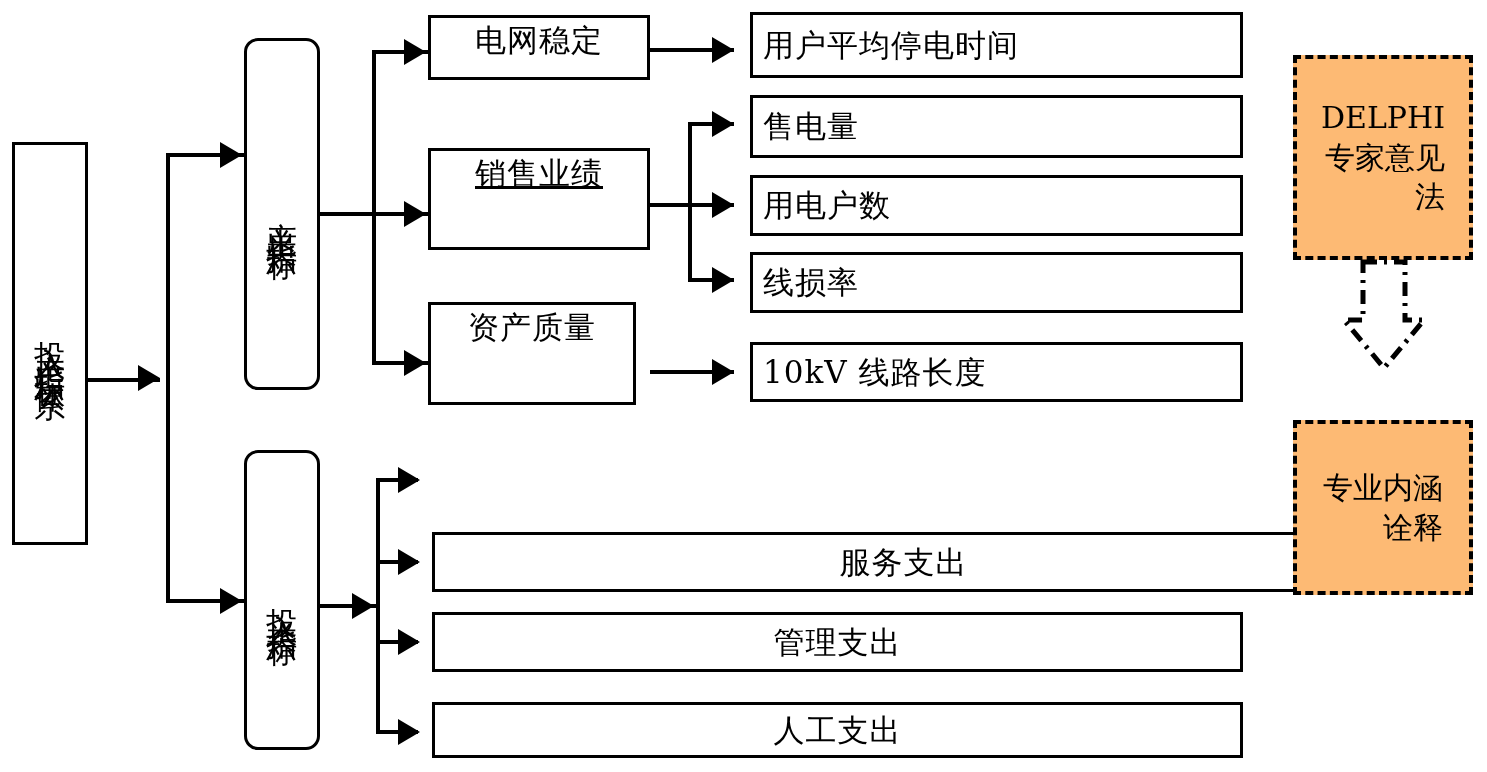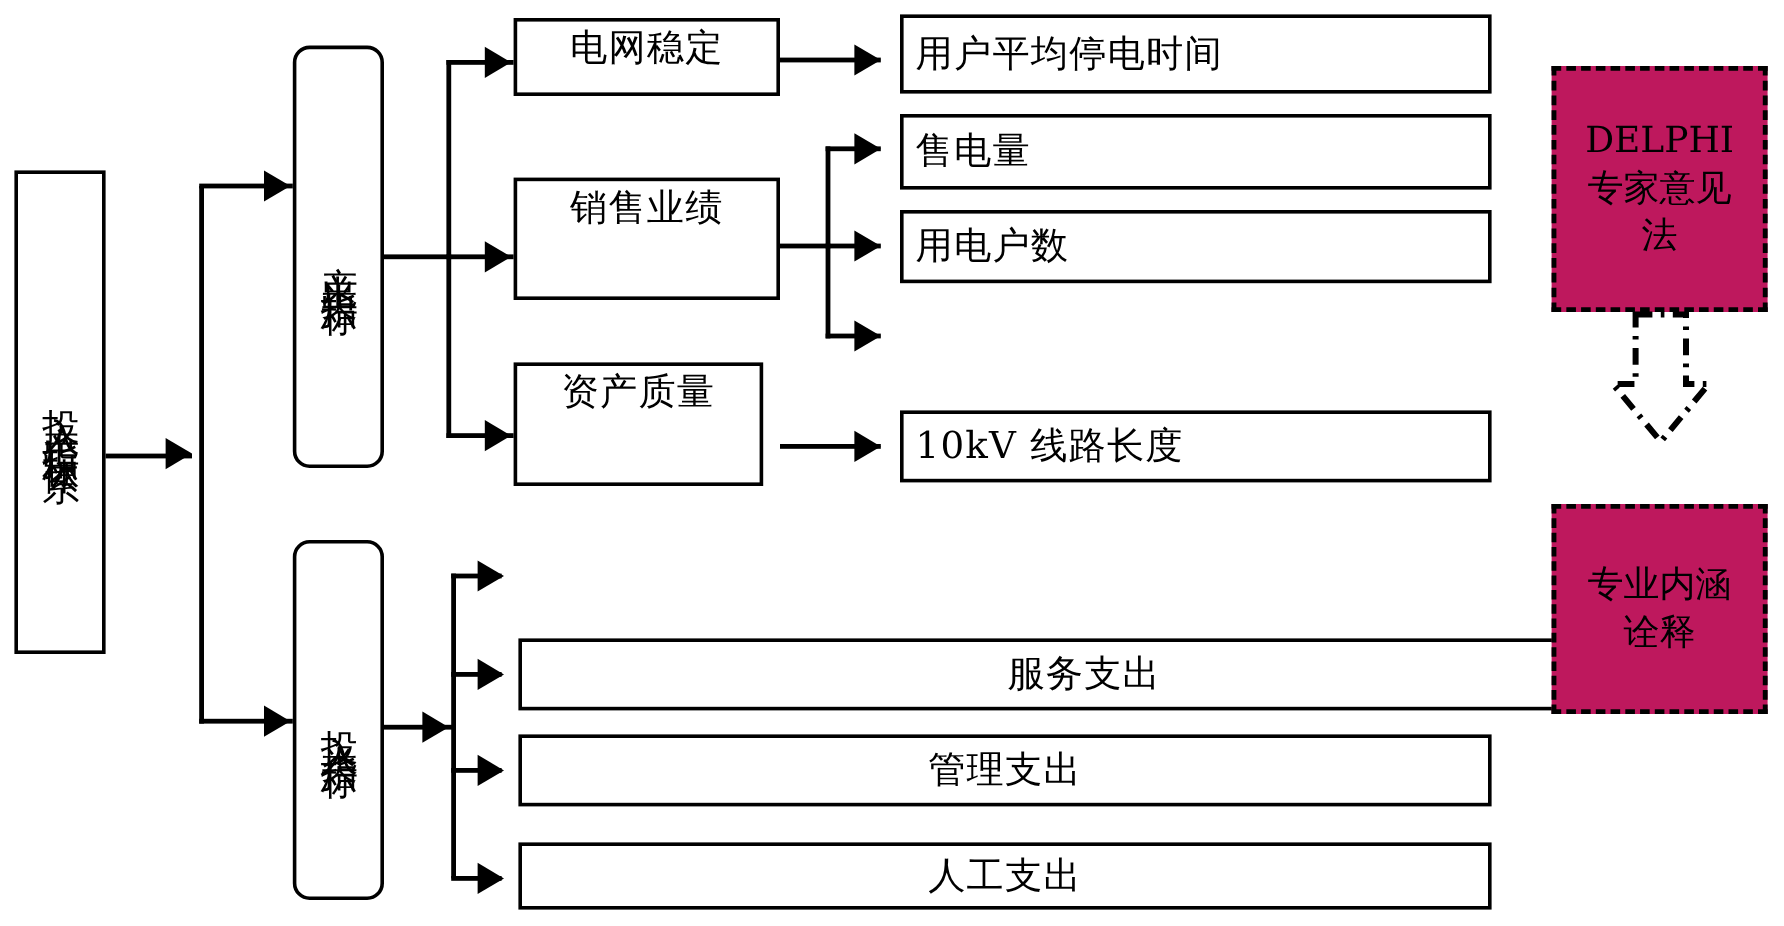--- a/index.html
+++ b/index.html
@@ -10,22 +10,22 @@
        display:flex;align-items:center;justify-content:center;color:#000;}
   .box.rounded{border-radius:14px;}
   .box .t{font-size:31px;line-height:1.05;letter-spacing:1px;white-space:nowrap;}
   .box.vert{writing-mode:vertical-rl;text-orientation:upright;}
   .box.vert .t{writing-mode:vertical-rl;text-orientation:upright;letter-spacing:7px;white-space:nowrap;}
   .box.topalign{align-items:flex-start;}
   .box.topalign .t{padding-top:6px;}
   .box.leftalign{justify-content:flex-start;}
   .box.leftalign .t{padding-left:10px;}
 
-  .dashbox{position:absolute;box-sizing:border-box;border:4px dashed #000;background:#be185d;
-           display:flex;align-items:center;justify-content:center;text-align:center;color:#000;}
+  .dashbox{position:absolute;box-sizing:border-box;border:4px dashed #000;background:#fdba74;
+           display:flex;align-items:center;justify-content:center;text-align:right;color:#000;}
   .dashbox .t{font-size:30px;line-height:1.32;letter-spacing:0px;}
 
   
   .hline{position:absolute;background:#000;height:4px;}
   .vline{position:absolute;background:#000;width:4px;}
   .arrowhead{position:absolute;width:0;height:0;border-top:13px solid transparent;
              border-bottom:13px solid transparent;border-left:22px solid #000;}
 
   svg.overlay{position:absolute;left:0;top:0;width:1487px;height:772px;pointer-events:none;}
 </style>
@@ -43,40 +43,43 @@
   </div>
 
   <div class="box rounded vert" style="left:244px;top:450px;width:76px;height:300px;">
     <span class="t">投入类指标</span>
   </div>
 
   <div class="box topalign" style="left:428px;top:15px;width:222px;height:65px;">
     <span class="t">电网稳定</span>
   </div>
 
-  <div class="box topalign" style="left:428px;top:148px;width:222px;height:102px;">
+  <div class="box topalign" style="left:428px;top:148px;width:222px;height:102px;text-decoration:underline;">
     <span class="t">销售业绩</span>
   </div>
 
   <div class="box topalign" style="left:428px;top:302px;width:208px;height:103px;">
     <span class="t">资产质量</span>
   </div>
 
   <div class="box leftalign" style="left:750px;top:12px;width:493px;height:66px;">
     <span class="t">用户平均停电时间</span>
   </div>
 
   <div class="box leftalign" style="left:750px;top:95px;width:493px;height:63px;">
     <span class="t">售电量</span>
   </div>
 
   <div class="box leftalign" style="left:750px;top:175px;width:493px;height:61px;">
     <span class="t">用电户数</span>
   </div>
 
+  <div class="box leftalign" style="left:750px;top:252px;width:493px;height:61px;">
+    <span class="t">线损率</span>
+  </div>
 
   <div class="box leftalign" style="left:750px;top:342px;width:493px;height:60px;">
     <span class="t">10kV 线路长度</span>
   </div>
 
 
   <div class="box" style="left:432px;top:532px;width:943px;height:60px;">
     <span class="t">服务支出</span>
   </div>
 

